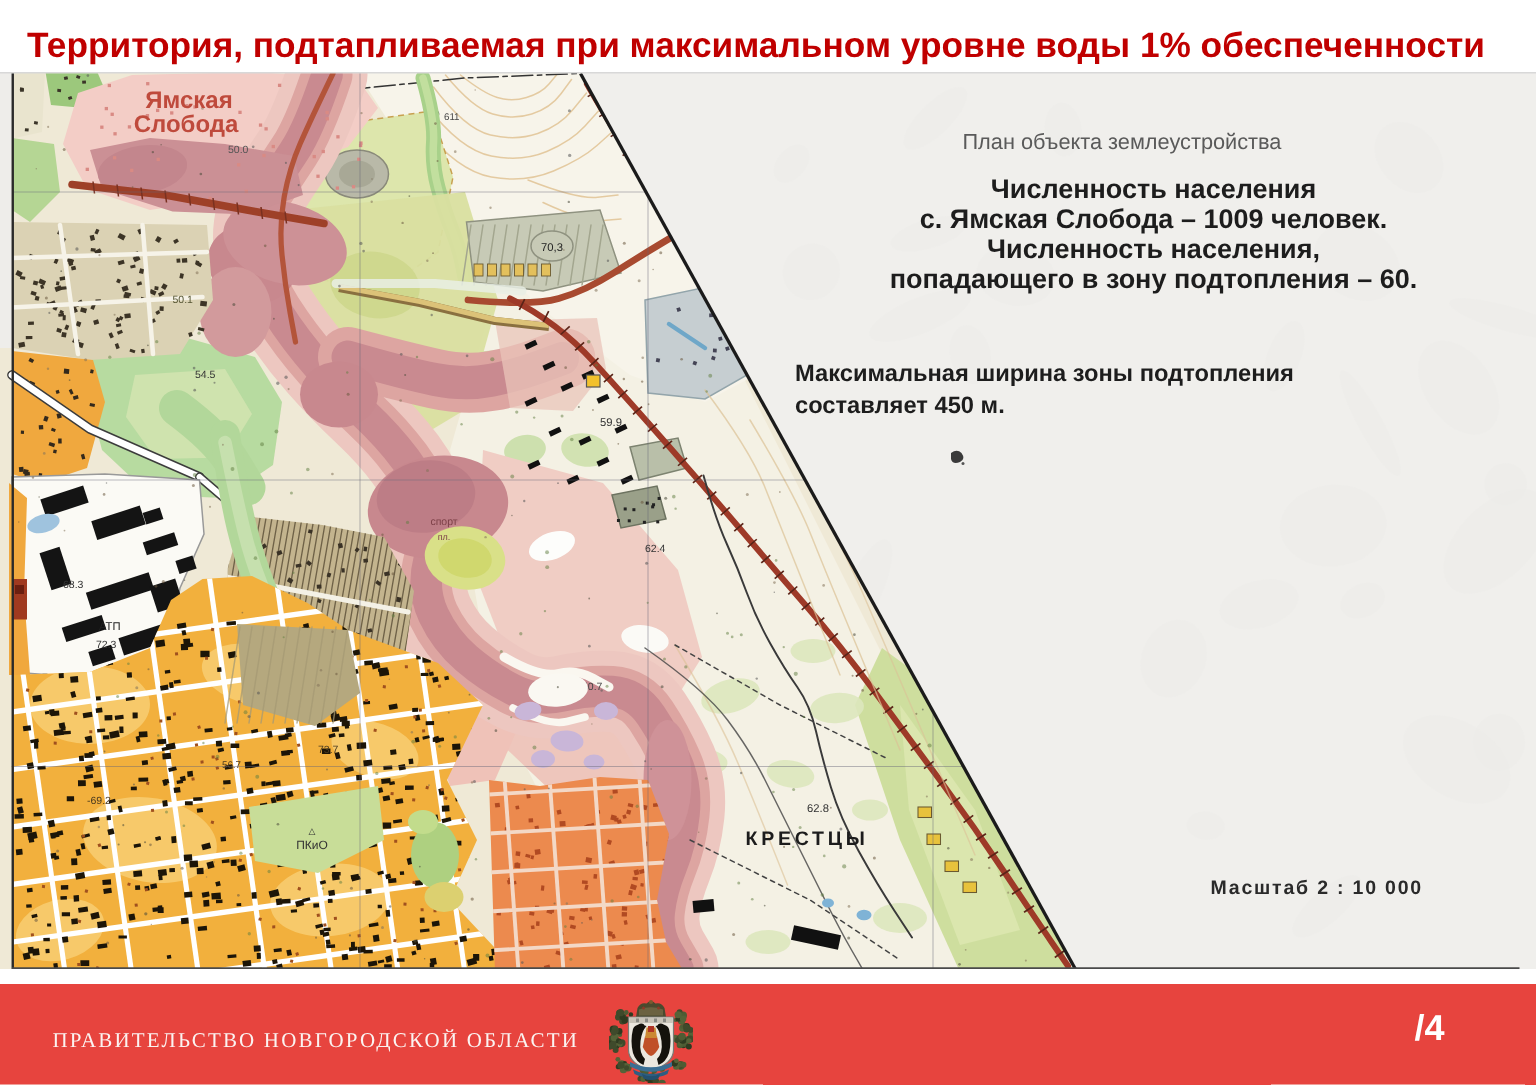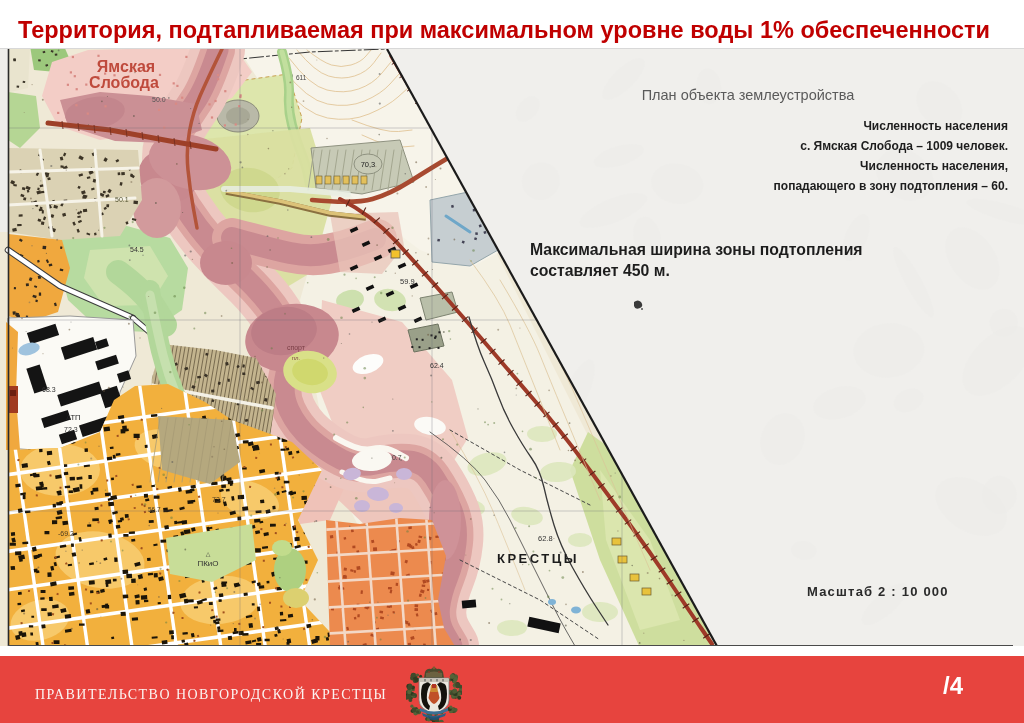--- a/index.html
+++ b/index.html
@@ -2,21 +2,21 @@
 <html><head><meta charset="utf-8">
 <style>
 html,body{margin:0;padding:0;width:1024px;height:723px;overflow:hidden;background:#ffffff;font-family:"Liberation Sans", sans-serif;}
 .abs{position:absolute;}
 #title{left:-8px;top:17px;width:1024px;text-align:center;font-size:23.5px;font-weight:bold;color:#c00000;letter-spacing:0;}
 #scan{left:0;top:48px;width:1024px;height:598px;background:#f0efec;}
 #footer{left:0;top:656px;width:1024px;height:67px;background:#e7443e;}
 #gov{left:35px;top:687px;font-family:"Liberation Serif", serif;font-size:14px;color:#fbf3f1;letter-spacing:1.45px;}
 #pnum{left:943px;top:672px;font-size:24px;font-weight:bold;color:#fff;}
 #plan{left:530px;top:39px;width:436px;text-align:center;font-size:14.5px;color:#5a5a5a;}
-#txt1{left:530px;top:68px;width:478px;text-align:right;font-size:12px;font-weight:bold;color:#1d1d1d;line-height:20px;}
+#txt1{left:530px;top:68px;width:478px;text-align:center;font-size:18px;font-weight:bold;color:#1d1d1d;line-height:20px;}
 #txt2{left:530px;top:191px;width:478px;text-align:left;font-size:15.8px;font-weight:bold;color:#1d1d1d;line-height:21px;}
 #mas{left:807px;top:536px;font-size:13px;font-weight:bold;color:#2a2a2a;letter-spacing:1.2px;}
 </style></head>
 <body>
 <div id="scan" class="abs">
 <svg width="1024" height="598" viewBox="0 48 1024 598" style="position:absolute;left:0;top:0">
 <path d="M634 302 q4 -3 7 0 q3 4 -1 6 q-5 2 -6 -2 z" fill="#3a3a3a"></path>
 <circle cx="642" cy="309" r="1" fill="#555"></circle>
 <ellipse cx="677.2" cy="183.7" rx="20.1" ry="26.4" fill="#ecebe8" transform="rotate(99.59615159937879 677.2 183.7)" opacity="0.35"></ellipse>
 <ellipse cx="913.5" cy="282.1" rx="39.8" ry="8.2" fill="#ecebe8" transform="rotate(61.408753369663614 913.5 282.1)" opacity="0.35"></ellipse>
@@ -1541,21 +1541,21 @@
 <path d="M0.0 48.5 L1024.0 48.5" fill="none" stroke="#d8d8d8" stroke-width="1" stroke-linecap="butt" stroke-linejoin="round"></path>
 <path d="M8.0 645.5 L1013.0 645.5" fill="none" stroke="#4a4a4a" stroke-width="1.2" stroke-linecap="butt" stroke-linejoin="round"></path>
 </svg>
 <div id="plan" class="abs">План объекта землеустройства</div>
 <div id="txt1" class="abs">Численность населения<br>с. Ямская Слобода – 1009 человек.<br>Численность населения,<br>попадающего в зону подтопления – 60.</div>
 <div id="txt2" class="abs">Максимальная ширина зоны подтопления<br>составляет 450 м.</div>
 <div id="mas" class="abs">Масштаб 2 : 10 000</div>
 </div>
 <div id="title" class="abs">Территория, подтапливаемая при максимальном уровне воды 1% обеспеченности</div>
 <div id="footer" class="abs"></div>
-<div id="gov" class="abs">ПРАВИТЕЛЬСТВО НОВГОРОДСКОЙ КРЕСТЦЫ</div>
+<div id="gov" class="abs">ПРАВИТЕЛЬСТВО НОВГОРОДСКОЙ ОБЛАСТИ</div>
 <svg width="56" height="58" viewBox="0 0 56 58" style="position:absolute;left:406px;top:664px">
 <g>
 <circle cx="5.5" cy="30.8" r="1.5" fill="#3f4a2b"></circle>
 <circle cx="3.5" cy="29.5" r="2.5" fill="#3f4a2b"></circle>
 <circle cx="6.1" cy="30.5" r="1.5" fill="#556338"></circle>
 <circle cx="8.5" cy="31.4" r="2.5" fill="#3f4a2b"></circle>
 <circle cx="3.2" cy="27.3" r="2.1" fill="#3f4a2b"></circle>
 <circle cx="0.6" cy="33.7" r="2.1" fill="#3f4a2b"></circle>
 <circle cx="8.0" cy="32.0" r="2.1" fill="#3f4a2b"></circle>
 <circle cx="1.6" cy="28.4" r="2.1" fill="#3f4a2b"></circle>

